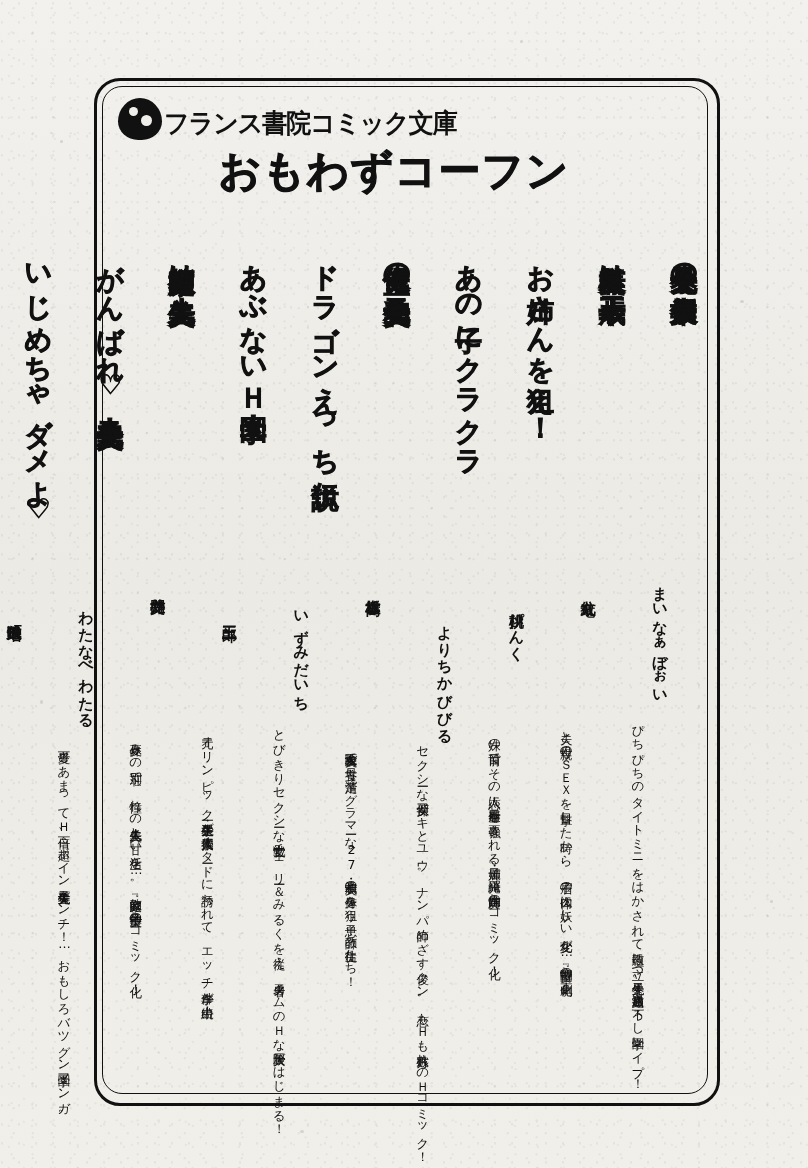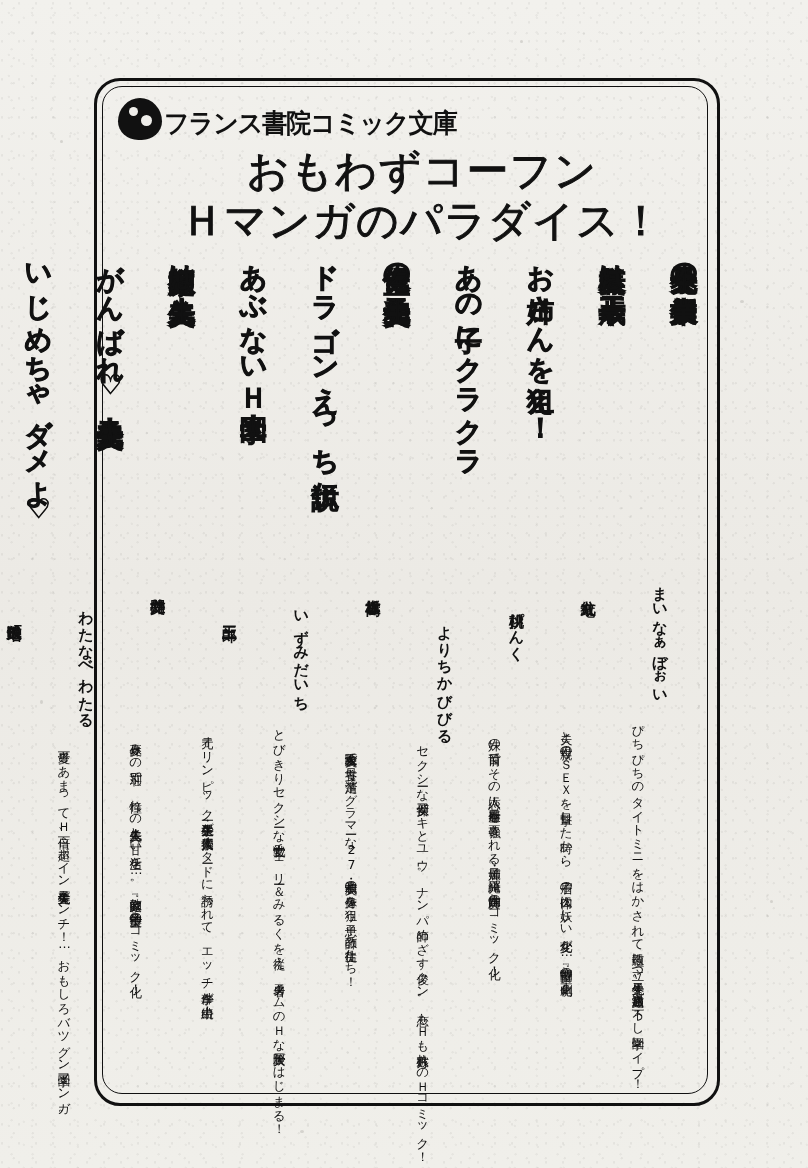--- a/index.html
+++ b/index.html
@@ -70,25 +70,25 @@
     font-size:25px;
     letter-spacing:-1px;
     color:#111;
     white-space:nowrap;
     transform:scaleY(1.05);
   }
 
   
   .headline{
     position:absolute;
-    left:172px;top:146px;
+    left:144px;top:146px;
     width:500px;
     text-align:center;
     color:#111;
-    font-weight:normal;
+    font-weight:bold;
     font-size:42px;
     line-height:1.18;
     letter-spacing:1px;
     -webkit-text-stroke:1px #111;
   }
   .headline div{white-space:nowrap;}
 
   
   .columns{
     position:absolute;
@@ -153,21 +153,20 @@
 <div class="frame"></div>
 <div class="frame-inner"></div>
 
 <div class="logo-row">
   <div class="logo-mark"></div>
   <div class="logo-text">フランス書院コミック文庫</div>
 </div>
 
 <div class="headline">
   <div>おもわずコーフン</div>
-  <div>Ｈマンガのパラダイス！</div>
 </div>
 
 <div class="columns" id="columns">
     <div class="col">
       <div class="vtext title">暴子先生の個人授業</div>
       <div class="vtext author" style="margin-top: 330px;">まいなぁぼぉい</div>
       <div class="vtext blurb" style="margin-top: 470px;">ぴちぴちのタイトミニをはかされて教壇に立つ暴子先生。超過激描き下ろし学園レイプ！</div>
     </div>
     <div class="colgap"></div>
     <div class="col">

